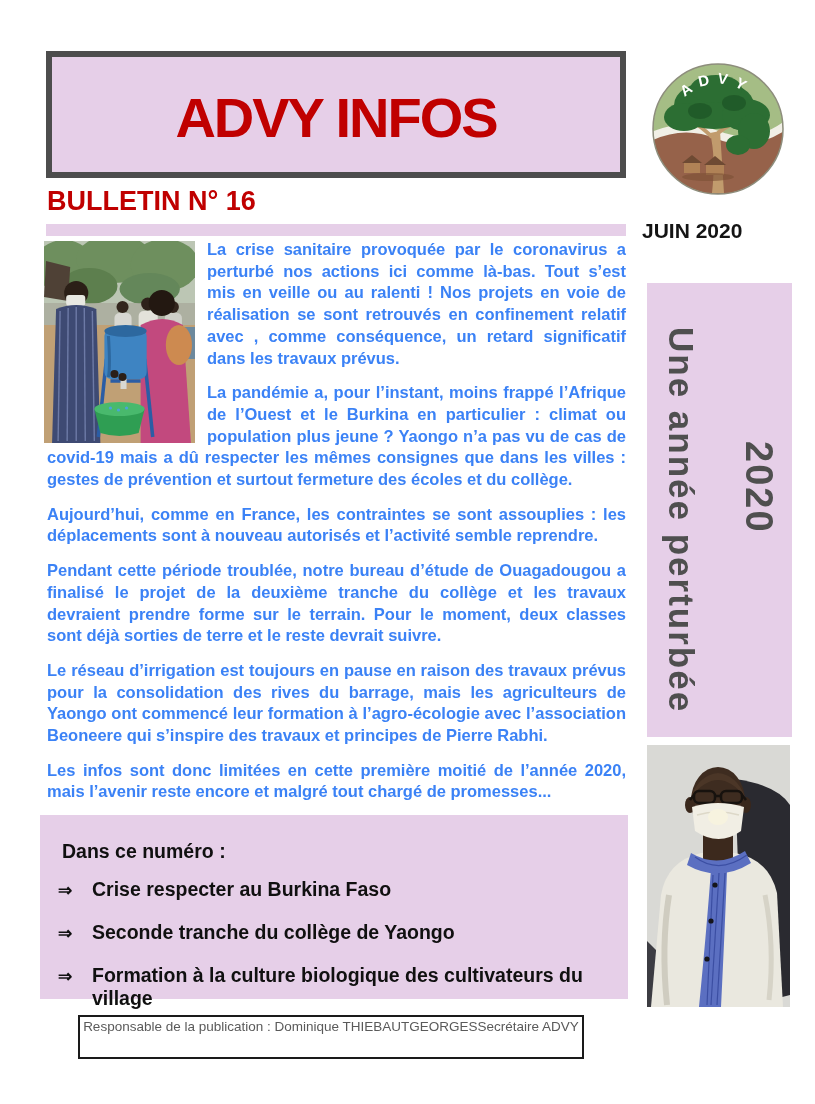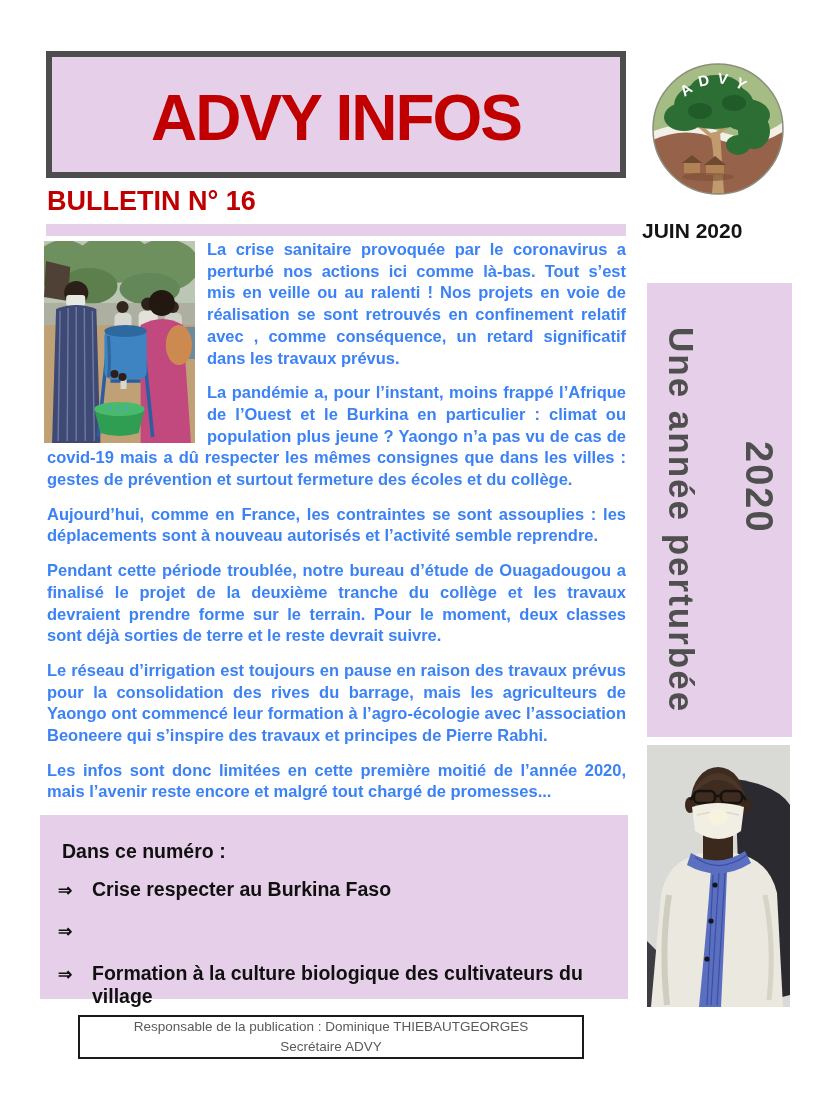--- a/index.html
+++ b/index.html
@@ -9,21 +9,21 @@
     font-family:"Liberation Sans", sans-serif;
     -webkit-font-smoothing:antialiased;
   }
   
   .masthead {
     position:absolute; left:46px; top:51px; width:568px; height:115px;
     background:#e6cfe8; border:6px solid #4d4d4d;
     display:flex; align-items:center; justify-content:center;
   }
   .masthead-title {
-    font-size:64px; font-weight:bold; color:#c00000;
+    font-size:56px; font-weight:bold; color:#c00000;
     letter-spacing:-2px; line-height:1; margin:12px; padding-top:6px;
     white-space:nowrap;
   }
   .logo { position:absolute; left:650px; top:61px; width:136px; height:136px; }
   .bulletin {
     position:absolute; left:47px; top:186px;
     font-size:27px; font-weight:bold; color:#c00000; white-space:nowrap;
   }
   .rule-bar { position:absolute; left:46px; top:224px; width:580px; height:12px; background:#e6cfe8; }
   .issue-date {
@@ -64,21 +64,21 @@
   .toc-list { list-style:none; margin:15px 0 0 0; padding:0; }
   .toc-item {
     display:flex; align-items:baseline;
     margin:0 0 20px 18px; font-size:19.5px; font-weight:bold;
   }
   .toc-arrow { flex:none; width:34px; font-size:17px; color:#101010; }
   
   .footer-box {
     position:absolute; left:78px; top:1015px; width:502px; height:40px;
     border:2px solid #1a1a1a; background:#fff;
-    display:flex; flex-direction:column; justify-content:center;
+    display:flex; flex-direction:row; justify-content:center;
     text-align:center; font-size:13.5px; color:#5a5a5a; line-height:1.5;
   }
 </style>
 </head>
 <body>
 
 <div class="page">
 
   <div class="masthead">
     <h1 class="masthead-title">ADVY INFOS</h1>
@@ -238,20 +238,21 @@
 
   <div class="toc-box">
     <div class="toc-heading">Dans ce numéro :</div>
     <ul class="toc-list">
       <li class="toc-item">
         <span class="toc-arrow">⇒</span>
         <span>Crise respecter au Burkina Faso</span>
       </li>
       <li class="toc-item">
         <span class="toc-arrow">⇒</span>
+        <span>Seconde tranche du collège de Yaongo</span>
       </li>
       <li class="toc-item">
         <span class="toc-arrow">⇒</span>
         <span>Formation à la culture biologique des cultivateurs du village</span>
       </li>
     </ul>
   </div>
 
   <div class="footer-box">
     <div>Responsable de la publication : Dominique THIEBAUTGEORGES</div>

